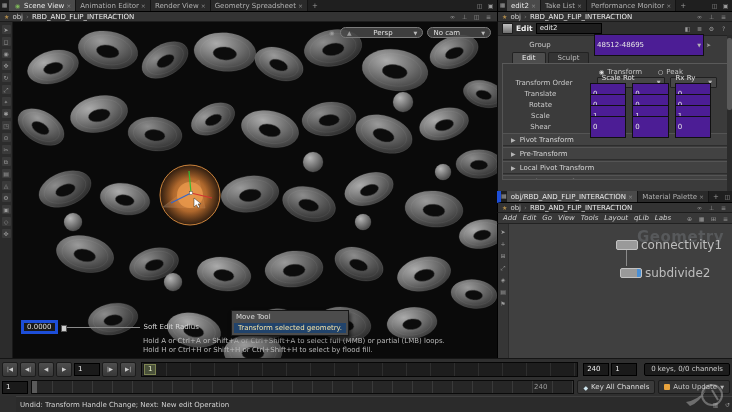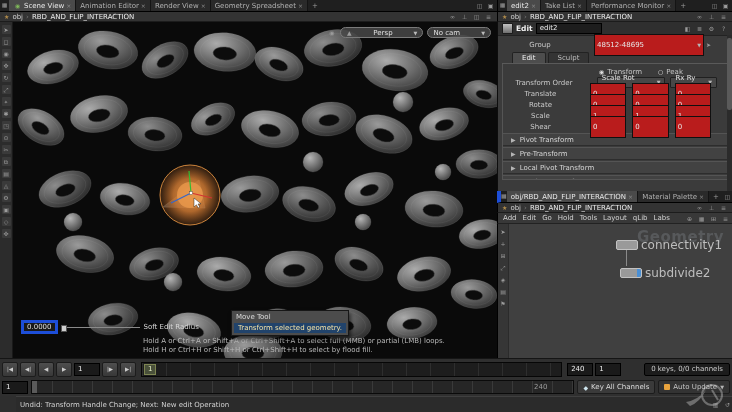--- a/index.html
+++ b/index.html
@@ -50,59 +50,59 @@
   .vp-help{position:absolute;left:130px;top:315px;color:#b9b9b9;line-height:9px;z-index:5;}
 
   
   .params{position:absolute;left:497px;top:22px;width:235px;height:169px;background:#3b3b3b;border-left:1px solid #0d0d0d;overflow:hidden;box-sizing:border-box;}
   .phead{height:13px;background:#2f2f2f;border-bottom:1px solid #222;display:flex;align-items:center;gap:3px;padding:0 4px;}
   .node-icon{width:9px;height:9px;background:linear-gradient(#c2c2c2,#6f6f6f);border:1px solid #1c1c1c;border-radius:1px;}
   .ptype{font-weight:bold;color:#efefef;font-size:7.5px;}
   .pname{background:#1d1d1d;border:1px solid #000;height:9px;line-height:9px;min-width:58px;padding:0 3px;color:#eaeaea;}
   .prow{display:flex;align-items:center;height:11px;padding-right:10px;}
   .plabel{width:84px;text-align:center;padding-right:12px;color:#c9c9c9;white-space:nowrap;}
-  .pfield{background:#b91c1c;border:1px solid #101010;height:8px;line-height:8px;padding:6px 2px;color:#e6e6e6;box-sizing:content-box;}
+  .pfield{background:#4c1d95;border:1px solid #101010;height:8px;line-height:8px;padding:6px 2px;color:#e6e6e6;box-sizing:content-box;}
   .group-field{width:104px;display:flex;justify-content:space-between;align-items:center;}
   .dd{background:#474747;border:1px solid #202020;height:9px;line-height:9px;padding:0 4px;color:#e3e3e3;display:flex;align-items:center;gap:3px;border-radius:1px;}
   .car{font-size:5px;color:#b5b5b5;}
   .ftabs{display:flex;align-items:flex-end;height:12px;padding-left:10px;border-bottom:1px solid #5a5a5a;margin:1px 4px 0 4px;}
   .ftab{padding:1px 9px;background:#343434;border:1px solid #222;border-bottom:none;border-radius:2px 2px 0 0;margin-right:2px;color:#bdbdbd;}
   .ftab.active{background:#4d4d4d;color:#f2f2f2;}
   .folderbox{border:1px solid #555;border-top:none;margin:0 4px;padding-top:2px;}
   .ro{display:flex;align-items:center;gap:3px;margin-right:16px;}
   .rdot{font-size:6px;color:#e0e0e0;}
   .vec-field{width:34px;margin-right:6px;}
   .section{display:flex;align-items:center;gap:4px;height:11px;background:#424242;border-top:1px solid #545454;border-bottom:1px solid #2d2d2d;padding-left:8px;color:#d6d6d6;margin-top:1px;}
   .tri{color:#b5b5b5;font-size:6px;}
   .section-clip{height:5px;overflow:hidden;}
   .pscroll{position:absolute;right:0;top:13px;bottom:0;width:5px;background:#2b2b2b;}
   .pscroll .thumb{position:absolute;top:3px;left:0;width:5px;height:72px;background:#5a5a5a;border-radius:2px;}
 
   
-  .menubar{position:absolute;left:497px;top:213px;width:235px;height:11px;background:#383838;border-left:1px solid #000;border-bottom:1px solid #222;display:flex;align-items:center;box-sizing:border-box;padding:0 2px;}
+  .menubar{position:absolute;left:497px;top:213px;width:235px;height:11px;background:#383838;border-left:1px solid #000;border-bottom:1px solid #222;display:flex;align-items:center;box-sizing:border-box;padding:0 2px;font-style:italic;}
   .menu-item{padding:0 3px;color:#d2d2d2;}
   .netcanvas{position:absolute;left:497px;top:224px;width:235px;height:134px;background:#404040;border-left:1px solid #000;overflow:hidden;box-sizing:border-box;}
   .net-strip{position:absolute;left:0;top:0;width:11px;height:100%;background:#363636;border-right:1px solid #2b2b2b;display:flex;flex-direction:column;align-items:center;gap:3px;padding-top:3px;box-sizing:border-box;}
   .watermark{position:absolute;right:8px;top:4px;font-size:15px;font-weight:bold;color:#57595b;letter-spacing:.5px;}
   .node{position:absolute;display:flex;align-items:center;gap:3px;}
   .nbox{width:20px;height:8px;background:#9a9a9a;border:1px solid #c2c2c2;border-radius:2px;position:relative;}
   .nflag{position:absolute;right:0;top:0;width:4px;height:100%;background:#4a8fd4;border-radius:0 2px 2px 0;}
   .nlabel{color:#bdbdbd;font-size:12px;}
   .wire{position:absolute;width:1px;background:#8a8a8a;}
 
   
   .playbar{position:absolute;left:0;top:358px;width:732px;height:38px;background:#2f2f2f;border-top:1px solid #151515;box-sizing:border-box;}
   .pb-row1{position:absolute;left:2px;top:2px;right:2px;height:16px;display:flex;align-items:center;gap:2px;}
   .pb-row2{position:absolute;left:2px;top:20px;right:2px;height:16px;display:flex;align-items:center;gap:3px;}
   .pb-btn{width:14px;height:13px;background:linear-gradient(#4e4e4e,#383838);border:1px solid #1c1c1c;border-radius:2px;color:#cccccc;font-size:5.5px;display:flex;align-items:center;justify-content:center;}
   .pb-field{background:#1a1a1a;border:1px solid #000;height:11px;line-height:11px;padding:0 3px;color:#eee;min-width:18px;}
   .ruler{flex:1;height:13px;background:#1d1d1d;border:1px solid #060606;position:relative;margin:0 3px;
          background-image:repeating-linear-gradient(90deg,#2e2e2e 0 1px,transparent 1px 24px);}
   .playhead{position:absolute;left:2px;top:1px;background:#49503a;border:1px solid #7d8552;color:#e8efc9;padding:0 3px;height:9px;line-height:9px;}
-  .keys-pill{background:#1c1c1c;border:1px solid #000;border-radius:2px;padding:0 6px;height:11px;line-height:11px;color:#cccccc;margin-left:21px;white-space:nowrap;}
+  .keys-pill{background:#1c1c1c;border:1px solid #000;border-radius:2px;padding:0 6px;height:11px;line-height:11px;color:#cccccc;margin-left:5px;white-space:nowrap;}
   .range-slider{flex:1;height:12px;background:#262626;border:1px solid #0a0a0a;position:relative;
          background-image:repeating-linear-gradient(90deg,#3a3a3a 0 1px,transparent 1px 20px);}
   .range-handle{position:absolute;left:0;top:0;width:5px;height:100%;background:#5a5a5a;}
   .range-end-label{position:absolute;right:26px;top:2px;color:#9d9d9d;}
   .keyall-btn{display:flex;align-items:center;gap:3px;background:#3a3a3a;border:1px solid #1c1c1c;border-radius:2px;height:12px;padding:0 5px;color:#dddddd;white-space:nowrap;}
   .key-glyph{color:#cfe6ef;font-size:6px;}
   .autoupdate{display:flex;align-items:center;gap:3px;background:#333;border:1px solid #1c1c1c;border-radius:2px;height:12px;padding:0 5px;white-space:nowrap;}
   .au-dot{width:6px;height:6px;background:#e8a33d;border-radius:1px;}
 
   
@@ -609,21 +609,21 @@
         <span class="icon">∞</span>
         <span class="icon">⊥</span>
         <span class="icon">≡</span>
       </div>
   </div>
 
   <div class="menubar">
     <span class="menu-item">Add</span>
     <span class="menu-item">Edit</span>
     <span class="menu-item">Go</span>
-    <span class="menu-item">Hold</span>
+    <span class="menu-item">View</span>
     <span class="menu-item">Tools</span>
     <span class="menu-item">Layout</span>
     <span class="menu-item">qLib</span>
     <span class="menu-item">Labs</span>
     <div class="bar-right">
         <span class="icon">⊕</span>
         <span class="icon">▦</span>
         <span class="icon">⊞</span>
         <span class="icon">≡</span>
       </div>

